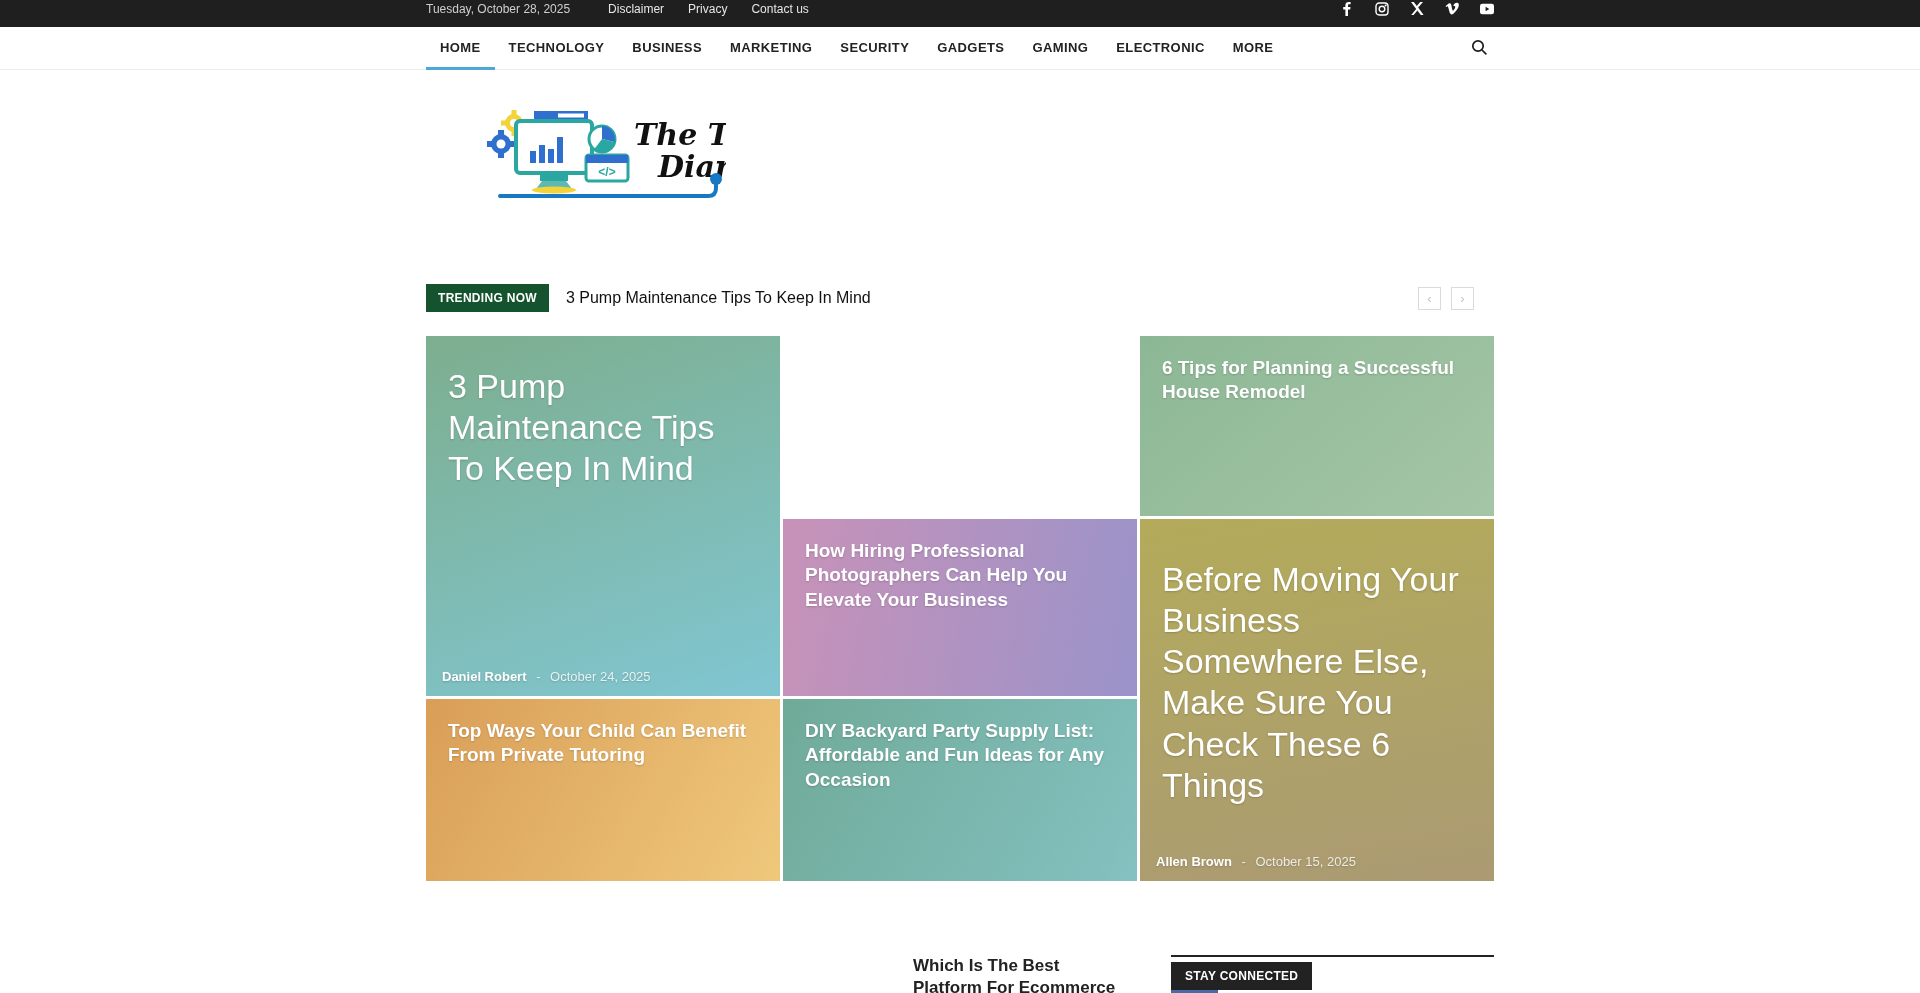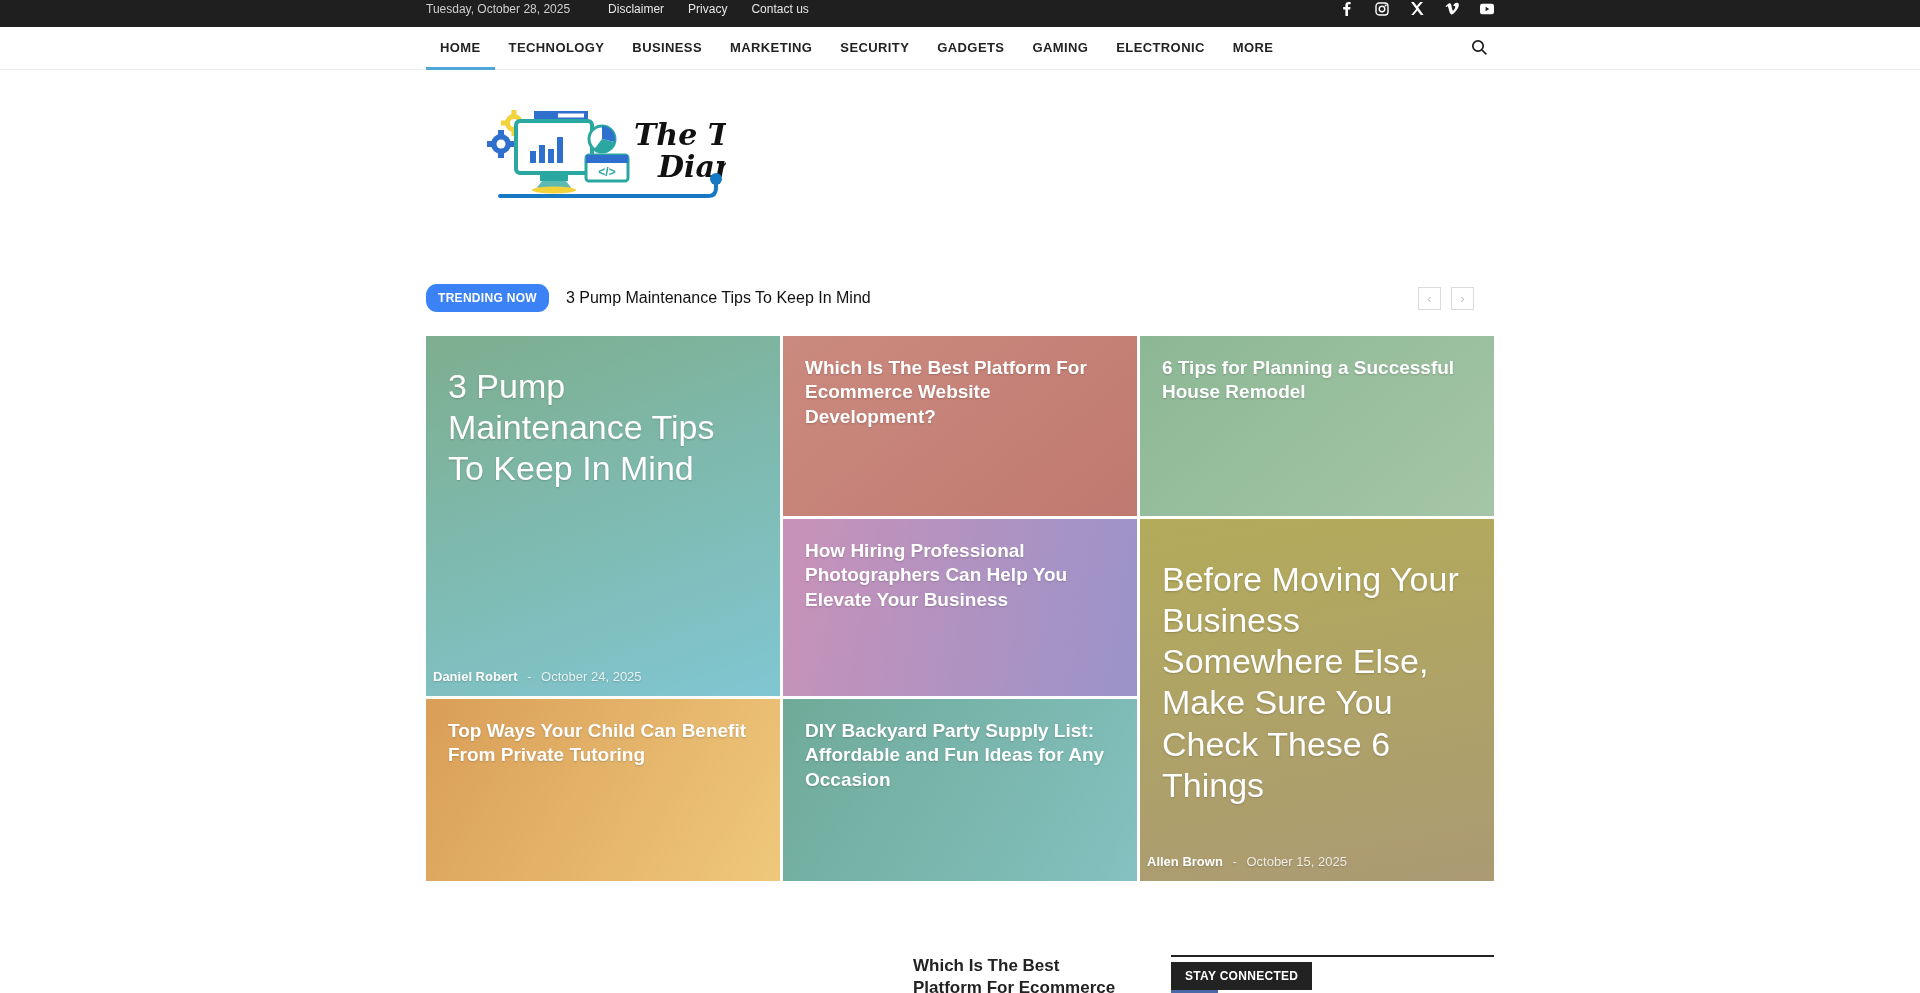--- a/index.html
+++ b/index.html
@@ -23,22 +23,22 @@
     letter-spacing:.4px; color:#222; text-decoration:none; border-bottom:3px solid transparent; cursor:pointer; }
   .nav-item.active { border-bottom-color:#4da7d8; }
   .nav-search { margin-left:auto; display:flex; align-items:center; padding:0 6px; cursor:pointer; background:none; border:none; }
 
   
   .header { background:#fff; height:191px; }
   .logo { display:inline-block; margin:33px 0 0 60px; cursor:pointer; }
 
   
   .trending { display:flex; align-items:center; height:28px; margin-top:23px; }
-  .trending-badge { background:#3b82f6; color:#fff; font-size:12px; font-weight:600; letter-spacing:.3px;
-    padding:7px 12px; white-space:nowrap;border-radius:11px; }
+  .trending-badge { background:#14532d; color:#fff; font-size:12px; font-weight:600; letter-spacing:.3px;
+    padding:7px 12px; white-space:nowrap; }
   .trending-headline { font-size:16px; color:#111; margin-left:17px; text-decoration:none; cursor:pointer; }
   .trending-nav { margin-left:auto; margin-right:20px; display:flex; gap:10px; }
   .trend-arrow { width:23px; height:23px; border:1px solid #dadada; background:#fff; color:#c3c3c3;
     font-size:13px; line-height:21px; text-align:center; cursor:pointer; }
 
   
   .grid { display:grid; grid-template-columns:1fr 1fr 1fr; grid-template-rows:180px 177px 182px;
     gap:3px; margin-top:24px; }
   .tile { position:relative; overflow:hidden; cursor:pointer; }
   .tile-pump    { grid-column:1; grid-row:1 / 3; }
@@ -47,21 +47,21 @@
   .tile-photo   { grid-column:2; grid-row:2; }
   .tile-before  { grid-column:3; grid-row:2 / 4; }
   .tile-tutor   { grid-column:1; grid-row:3; }
   .tile-diy     { grid-column:2; grid-row:3; }
   .tile-title { position:absolute; left:22px; right:22px; color:#fff;
     text-shadow:0 1px 2px rgba(0,0,0,.18); font-weight:700; }
   .tile-title.sm { top:20px; font-size:19px; line-height:1.28; }
   .tile-title.lg { font-weight:400; font-size:34px; line-height:1.21; }
   .tile-pump  .tile-title.lg { top:30px; }
   .tile-before .tile-title.lg { top:40px; }
-  .tile-meta { position:absolute; left:7px; bottom:12px; font-size:13px; color:rgba(255,255,255,.82);
+  .tile-meta { position:absolute; left:16px; bottom:12px; font-size:13px; color:rgba(255,255,255,.82);
     text-shadow:0 1px 2px rgba(0,0,0,.18); }
   .tile-meta .author { color:#fff; font-weight:700; cursor:pointer; }
   .tile-meta .sep { margin:0 6px; }
 
   
   .lower { display:flex; margin-top:49px; }
   .col-main { width:696px; }
   .col-side { width:323px; margin-left:49px; }
   .section-head { position:relative; height:27px; }
   .section-badge { display:inline-block; color:#fff; font-size:12px; font-weight:600; letter-spacing:.3px;
@@ -216,23 +216,20 @@
 
     <article class="tile tile-pump" style="background: linear-gradient(160deg, rgb(125, 174, 142), rgb(128, 198, 210));">
       <h2 class="tile-title lg">3 Pump Maintenance Tips To Keep In Mind</h2>
       <div class="tile-meta">
         <span class="author">Daniel Robert</span>
         <span class="sep">-</span>
         <span class="date">October 24, 2025</span>
       </div>
     </article>
 
-    <article class="tile tile-ecom" style="background: linear-gradient(140deg, rgb(203, 138, 127), rgb(192, 121, 112));">
-      <h3 class="tile-title sm">Which Is The Best Platform For Ecommerce Website Development?</h3>
-    </article>
 
     <article class="tile tile-remodel" style="background: linear-gradient(140deg, rgb(140, 183, 149), rgb(165, 198, 166));">
       <h3 class="tile-title sm">6 Tips for Planning a Successful House Remodel</h3>
     </article>
 
     <article class="tile tile-photo" style="background: linear-gradient(100deg, rgb(200, 146, 184), rgb(154, 147, 201));">
       <h3 class="tile-title sm">How Hiring Professional Photographers Can Help You Elevate Your Business</h3>
     </article>
 
     <article class="tile tile-before" style="background: linear-gradient(170deg, rgb(179, 171, 90), rgb(171, 154, 115));">

